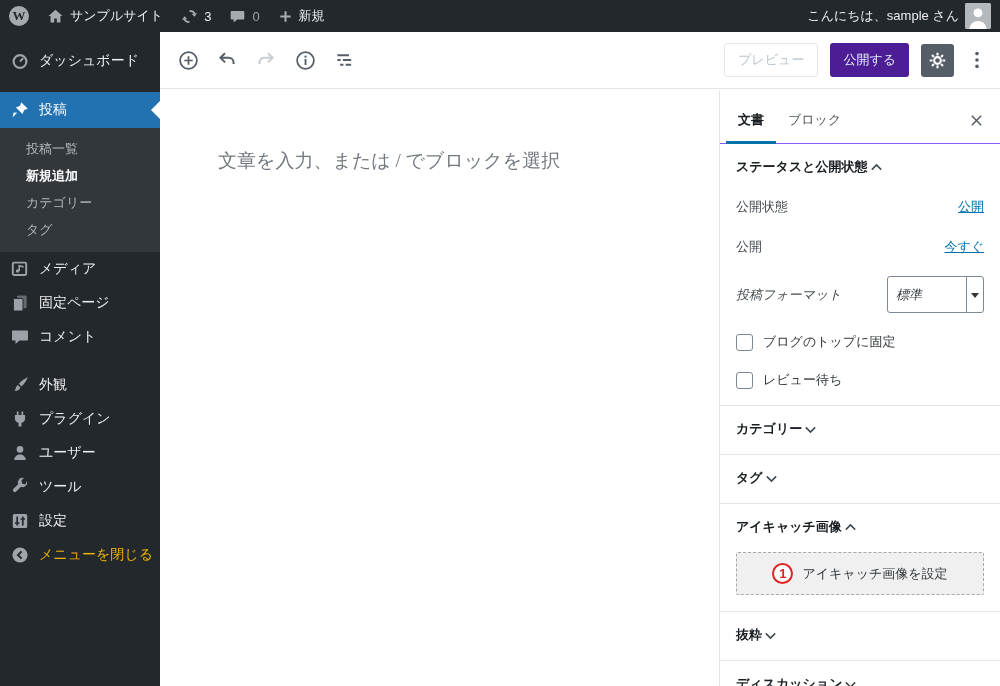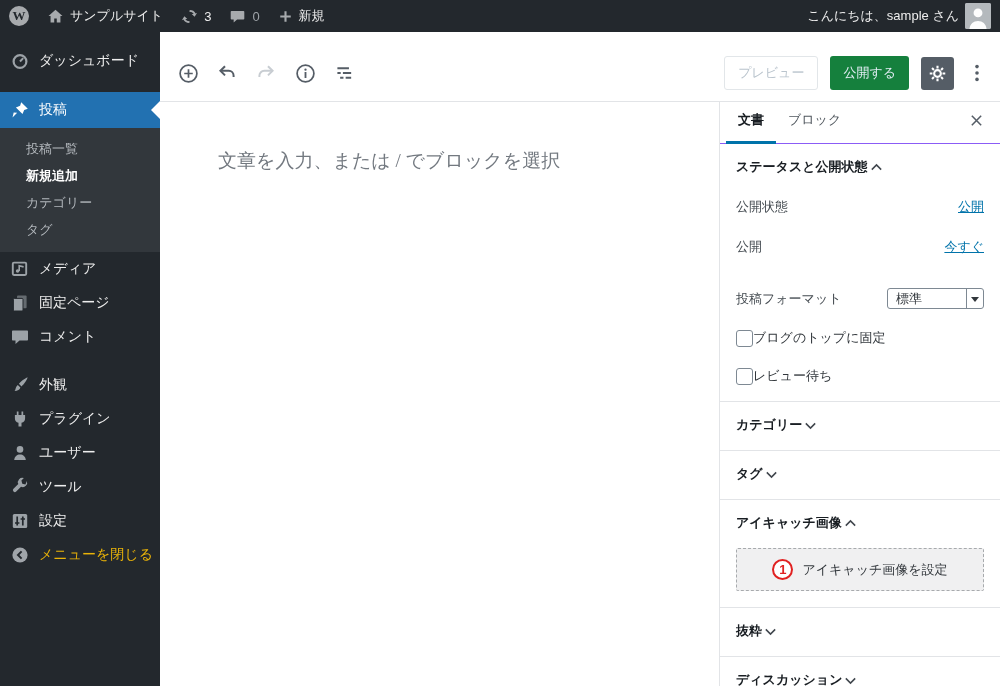--- a/index.html
+++ b/index.html
@@ -53,37 +53,37 @@
   .submenu-item {
     height:27px; display:flex; align-items:center; padding-left:26px;
     font-size:13px; color:#b4b9be; cursor:pointer;
   }
   .submenu-item.current { color:#fff; font-weight:bold; }
   .menu-item.collapse { color:#eab308; margin-top:0; }
   .menu-item.collapse .mi-icon { color:#a0a5aa; }
 
   
   #editor-header {
-    position:absolute; left:160px; top:45px; right:0; height:57px;
+    position:absolute; left:160px; top:32px; right:0; height:57px;
     background:#fff; border-bottom:1px solid #e2e4e7;
     display:flex; align-items:center; z-index:40; padding:0 12px 0 14px;
   }
   .eh-left { display:flex; align-items:center; gap:11px; }
   .icon-btn {
     width:28px; height:28px; background:none; border:none; cursor:pointer;
     display:flex; align-items:center; justify-content:center; color:#555d66; padding:0;
   }
   .icon-btn.disabled { color:#c8cdd2; cursor:default; }
   .eh-right { margin-left:auto; display:flex; align-items:center; gap:12px; }
   .btn {
     font-family:inherit; font-size:13px; height:34px; border-radius:3px; cursor:default;
     display:flex; align-items:center; padding:0 13px;
   }
   .btn-preview { background:#fff; border:1px solid #e2e6e9; color:#bac4cd; }
-  .btn-publish { background:#15803d; border:none; color:#e2edf4; }
+  .btn-publish { background:#4c1d95; border:none; color:#e2edf4; }
   .btn-gear { width:33px; height:33px; background:#555d66; border:none; border-radius:3px;
     display:flex; align-items:center; justify-content:center; cursor:pointer; }
   .btn-kebab { width:22px; height:33px; background:none; border:none; color:#555d66;
     display:flex; align-items:center; justify-content:center; cursor:pointer; }
 
   
   #canvas { position:absolute; left:160px; top:90px; width:559px; bottom:0; background:#fff; }
   .title-ph {
     margin:54px 58px 0; font-family:"Liberation Serif","DejaVu Serif",serif;
     font-size:40px; font-weight:600; color:#8c939a; cursor:text;
@@ -109,34 +109,34 @@
     display:flex; align-items:center; justify-content:center; }
 
   .panel { border-bottom:1px solid #e2e4e7; padding:14px 16px 16px; }
   .panel-header {
     display:flex; align-items:center; 
     font-weight:bold; color:#191e23; cursor:pointer; min-height:18px;
   }
   .panel-header .chev { color:#40464d; }
   .prow { display:flex; align-items:center; justify-content:space-between; margin-top:22px; color:#444b51; }
   .plink { color:#0073aa; text-decoration:underline; cursor:pointer; }
-  .prow.format { margin-top:32px; }
+  .prow.format { margin-top:20px;font-style:italic; }
   .wp-select {
-    width:97px; height:21px; border:1px solid #7e8993; border-radius:3px; background:#fff;
+    width:97px; height:37px; border:1px solid #7e8993; border-radius:3px; background:#fff;
     display:flex; align-items:center; cursor:pointer; color:#32373c;gap:12px;
   }
   .wp-select .sel-val { padding-left:8px; flex:1; }
   .wp-select .sel-arrow {
     width:17px; align-self:stretch; border-left:1px solid #7e8993;
     display:flex; align-items:center; justify-content:center;
   }
   .wp-select .sel-arrow::after {
     content:""; border:4px solid transparent; border-top:5px solid #32373c; margin-top:5px;
   }
-  .checkrow { display:flex; align-items:center; margin-top:20px; color:#32373c; }
+  .checkrow { display:flex; align-items:center; gap:10px; margin-top:20px; color:#32373c; }
   .checkbox {
     width:17px; height:17px; border:1px solid #7e8993; border-radius:3px; background:#fff; cursor:pointer; flex:none;
   }
   .featured-btn {
     margin-top:16px; width:100%; height:43px; background:#f0f0f1;
     border:1px dashed #a7aaad; border-radius:2px; cursor:pointer;
     display:flex; align-items:center; justify-content:center; gap:9px;
     font-family:inherit; font-size:13px; color:#32373c;
   }
   .num-badge {

